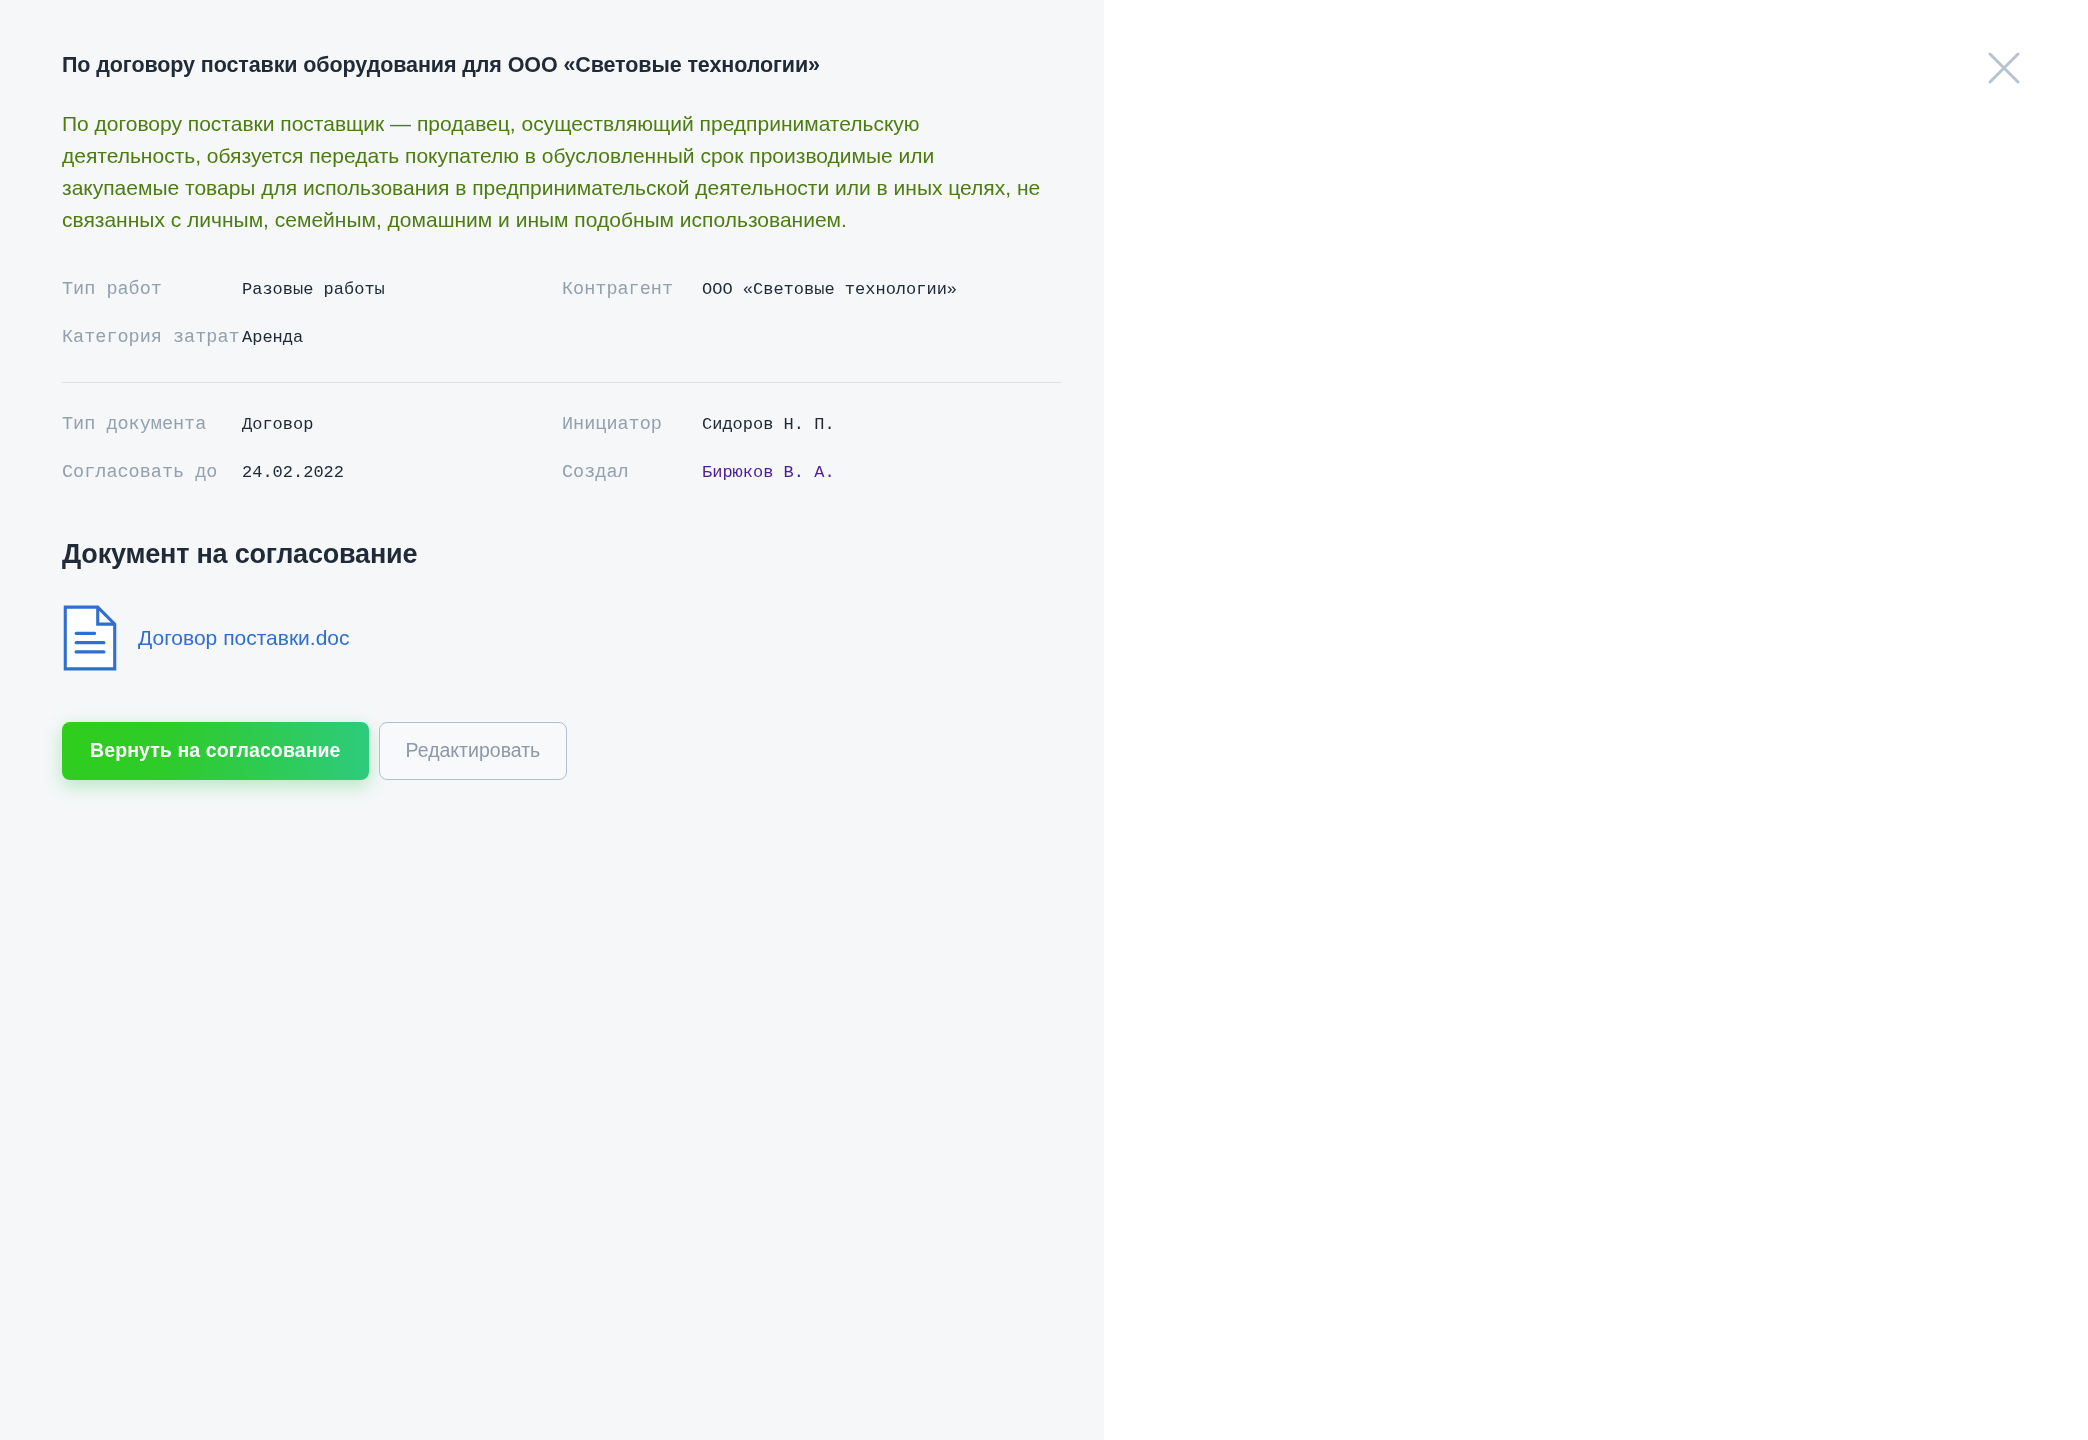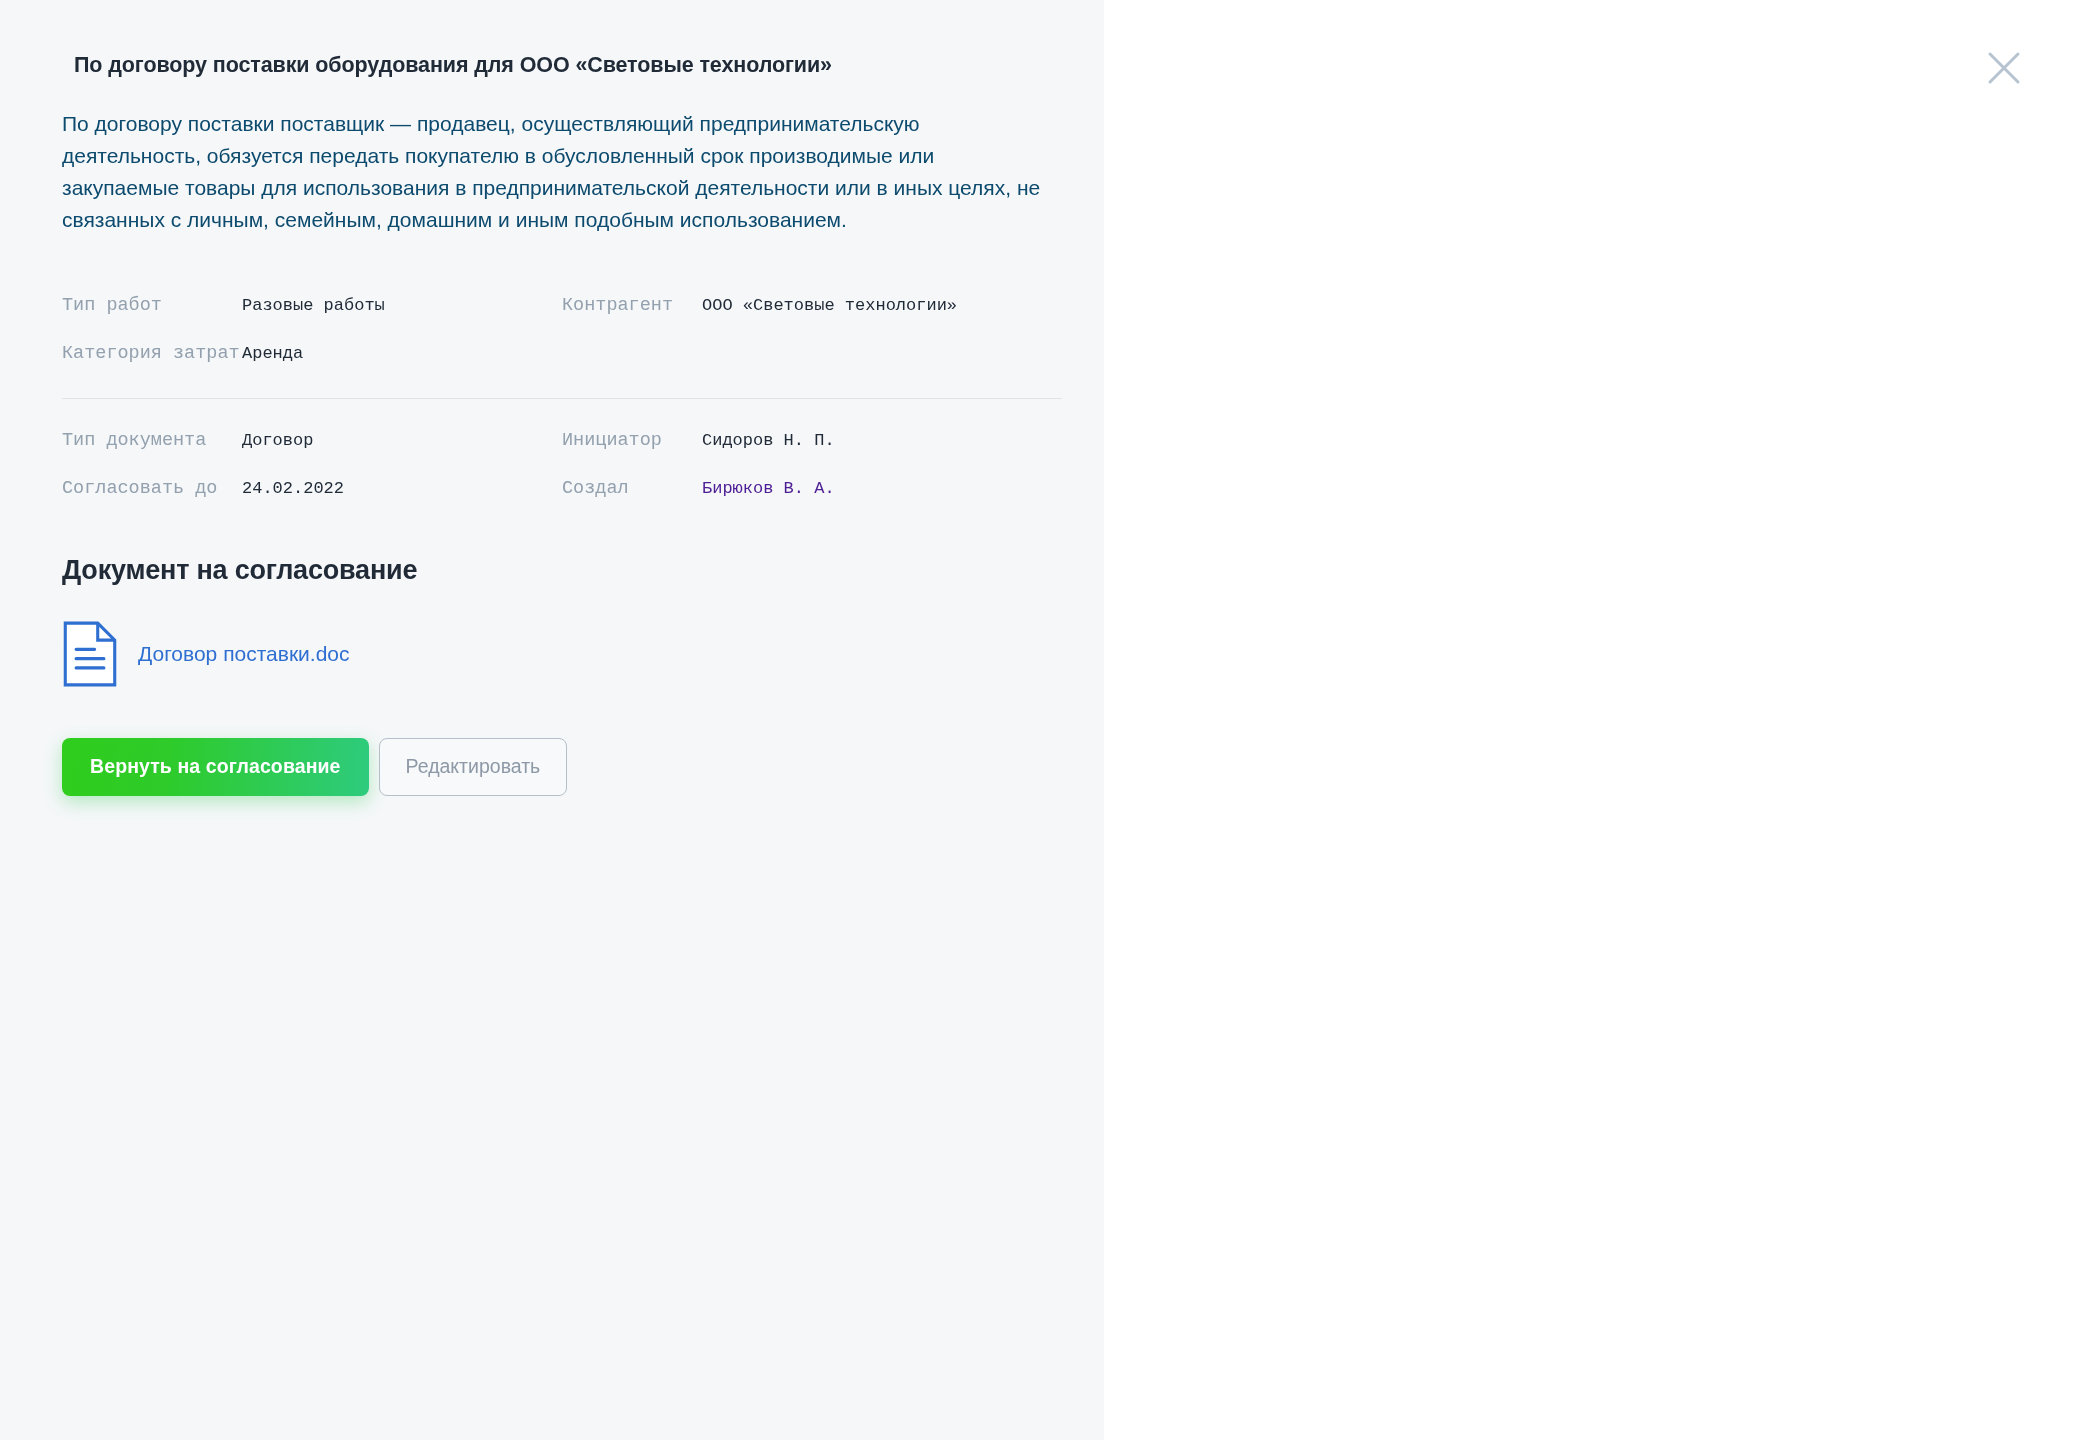--- a/index.html
+++ b/index.html
@@ -30,29 +30,29 @@
     box-sizing: border-box;
     padding: 52px 60px 0 62px;
     position: relative;
   }
 
   .doc-title {
     font-size: 21.5px;
     font-weight: bold;
     color: #212b38;
     letter-spacing: -0.1px;
-    margin: 0 0 28px 12px;
+    margin: 0 0 28px 0;
     line-height: 1.3;
   }
 
   .doc-body {
     font-size: 21px;
-    color: #0c4a6e;
+    color: #4d7c0f;
     line-height: 1.52;
-    margin: 0 0 56px 0;
+    margin: 0 0 40px 0;
     max-width: 1000px;
     font-weight: 400;
   }
 
   
   .meta-block {
     display: flex;
     flex-direction: row;
     margin-bottom: 6px;
   }

